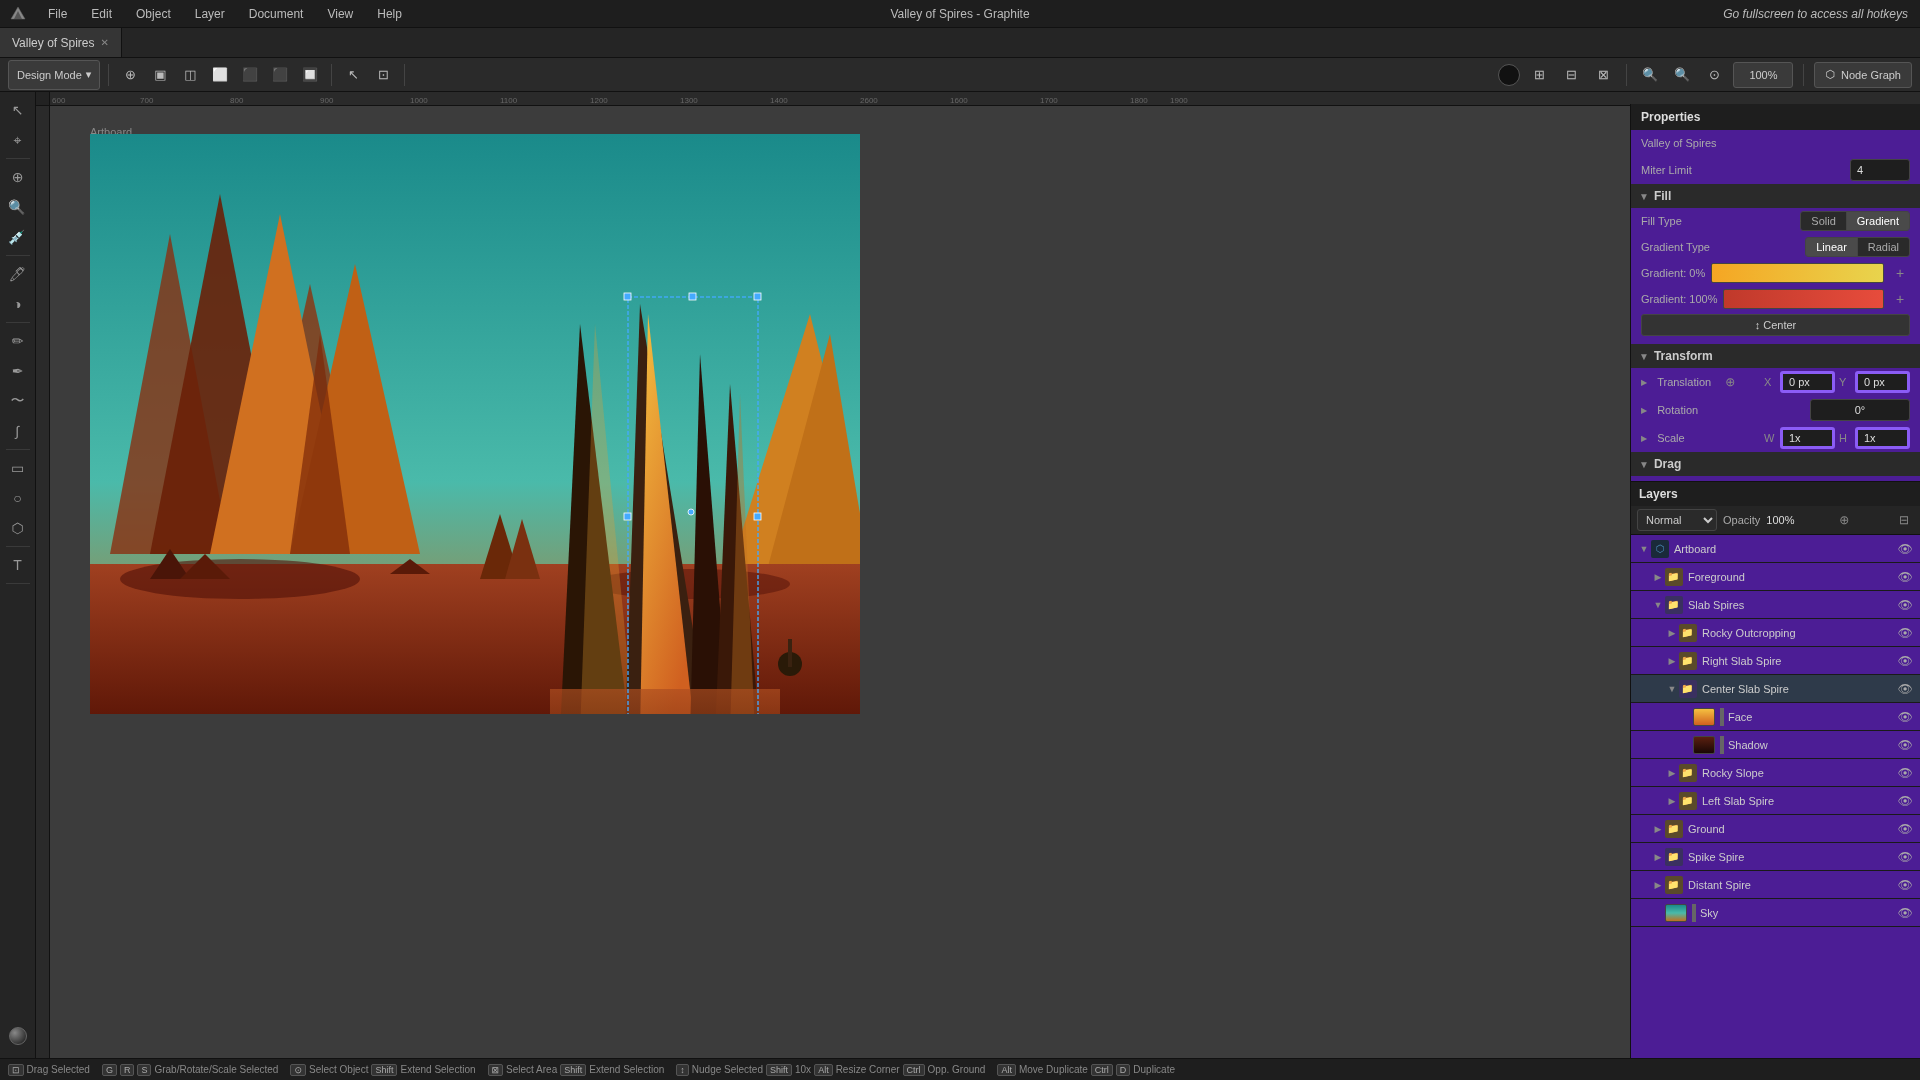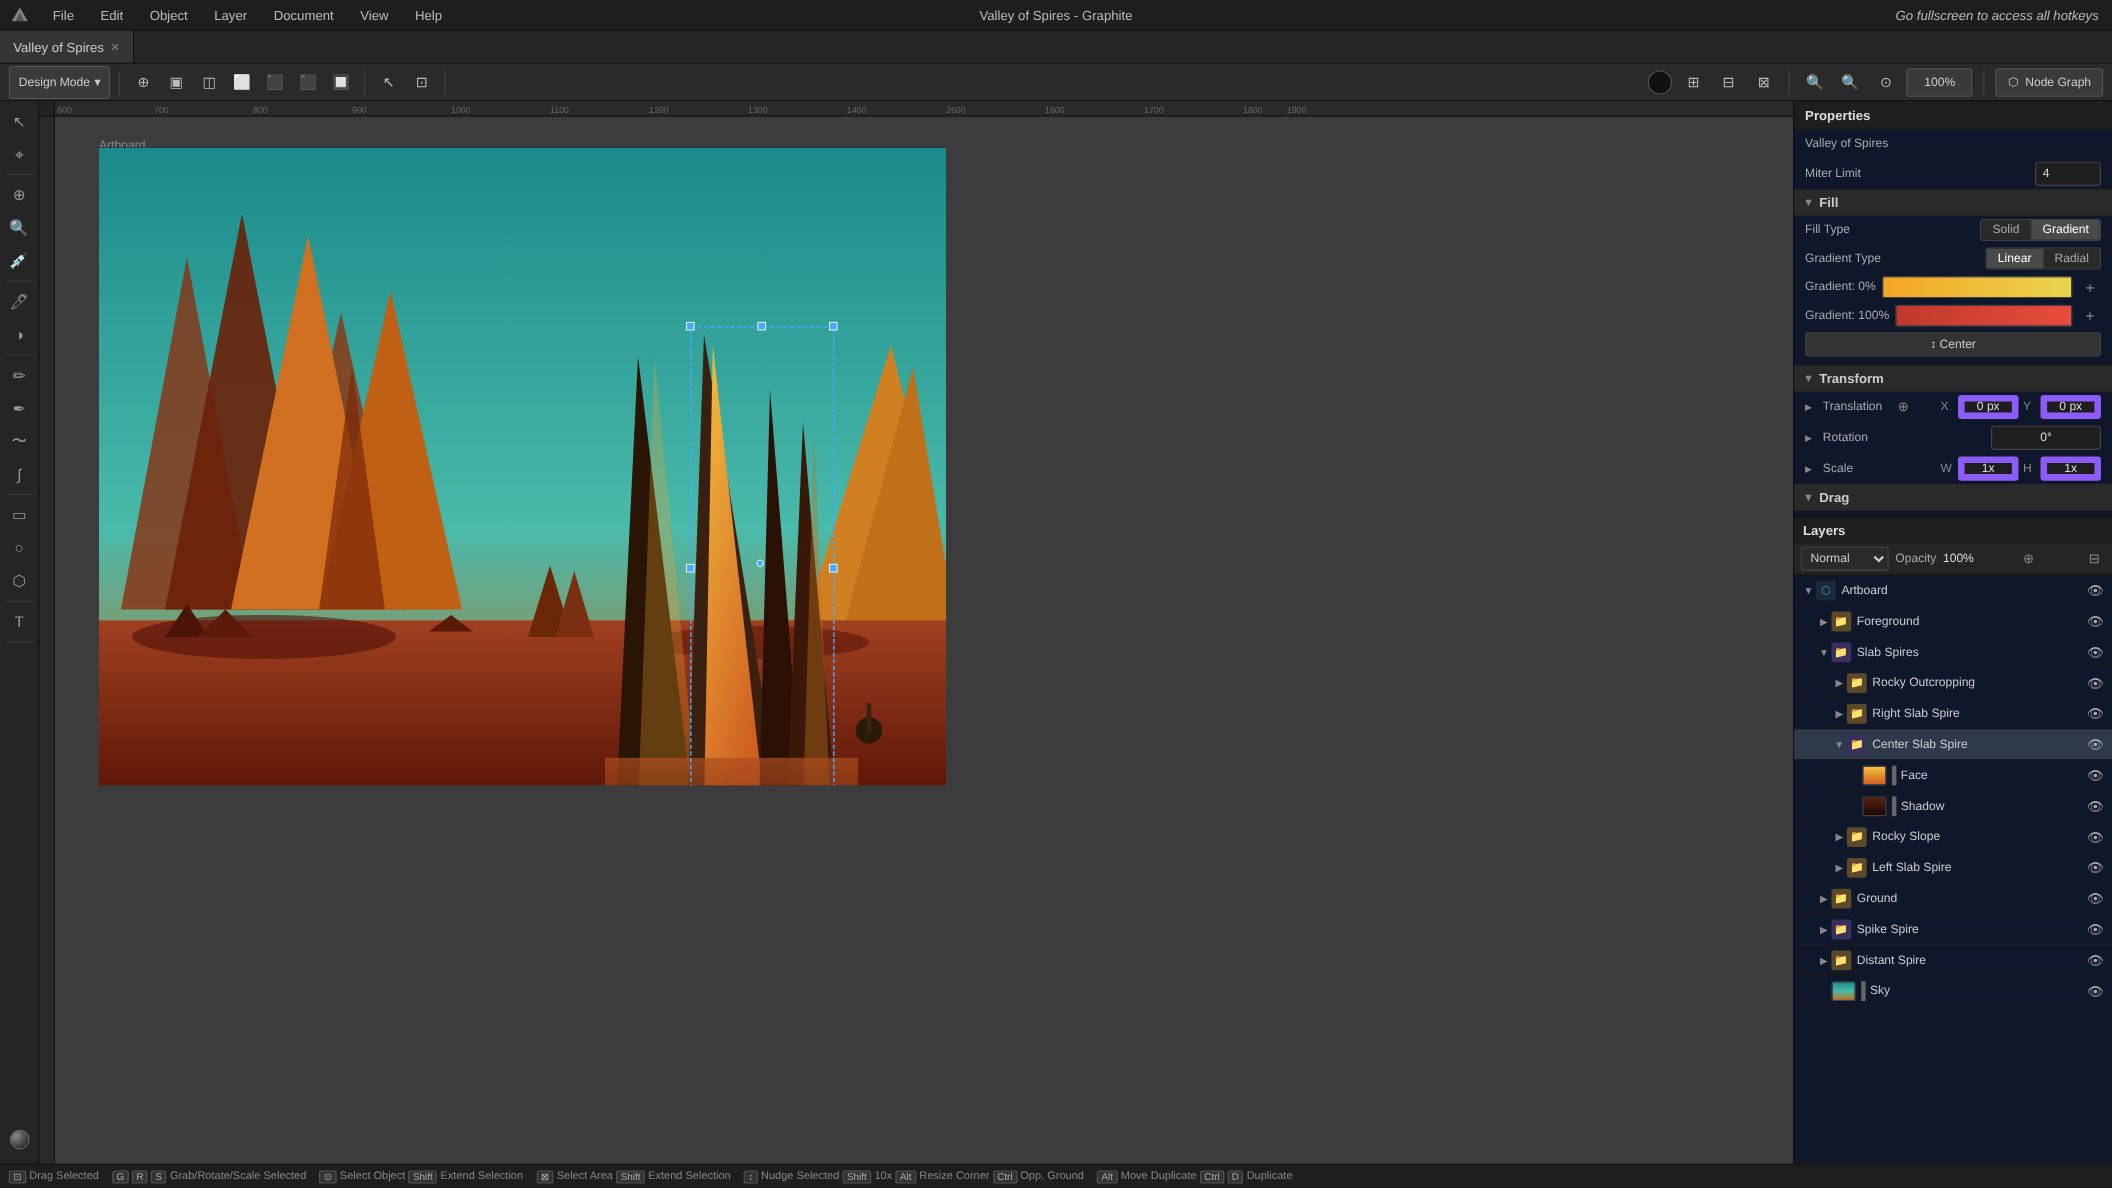--- a/index.html
+++ b/index.html
@@ -253,26 +253,27 @@
       left: 40px;
       width: 770px;
       height: 580px;
       background: #1a1a2e;
       overflow: hidden;
     }
 
     
     .right-panel {
       width: 290px;
-      background: #0f172a;
+      background: #4c1d95;
       border-left: 1px solid #111;
       display: flex;
       flex-direction: column;
       flex-shrink: 0;
       overflow-y: auto;
+      margin-top: 12px;
     }
 
     .panel-title {
       font-size: 12px;
       font-weight: bold;
       color: #ddd;
       padding: 6px 10px;
       background: #1e1e1e;
     }
 
@@ -366,27 +367,27 @@
       gap: 4px;
     }
     .xy-label {
       font-size: 11px;
       color: #888;
       width: 12px;
     }
     .xy-input {
       width: 55px;
       background: #1e1e1e;
-      border: 6px solid #8b5cf6;
+      border: 3px solid #8b5cf6;
       border-radius: 3px;
       color: #ddd;
       font-size: 11px;
       padding: 2px 6px;
       height: 22px;
-      text-align: center;
+      text-align: left;
     }
     .link-icon {
       color: #888;
       font-size: 12px;
       cursor: pointer;
     }
 
     
     .invert-btn {
       display: flex;

